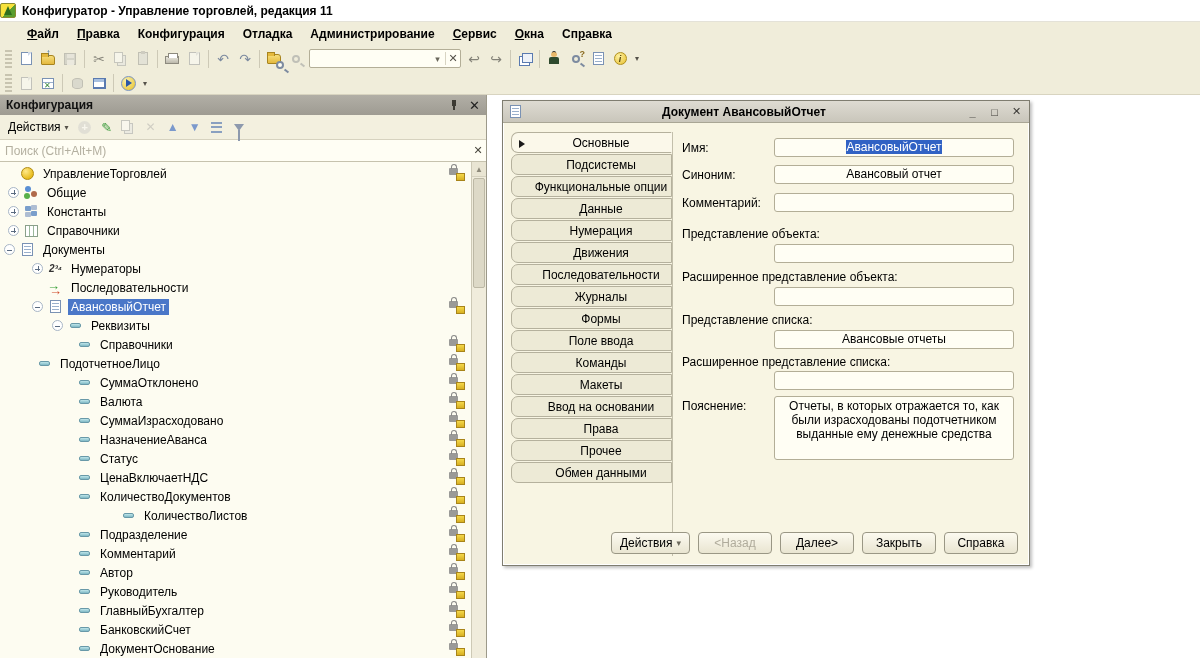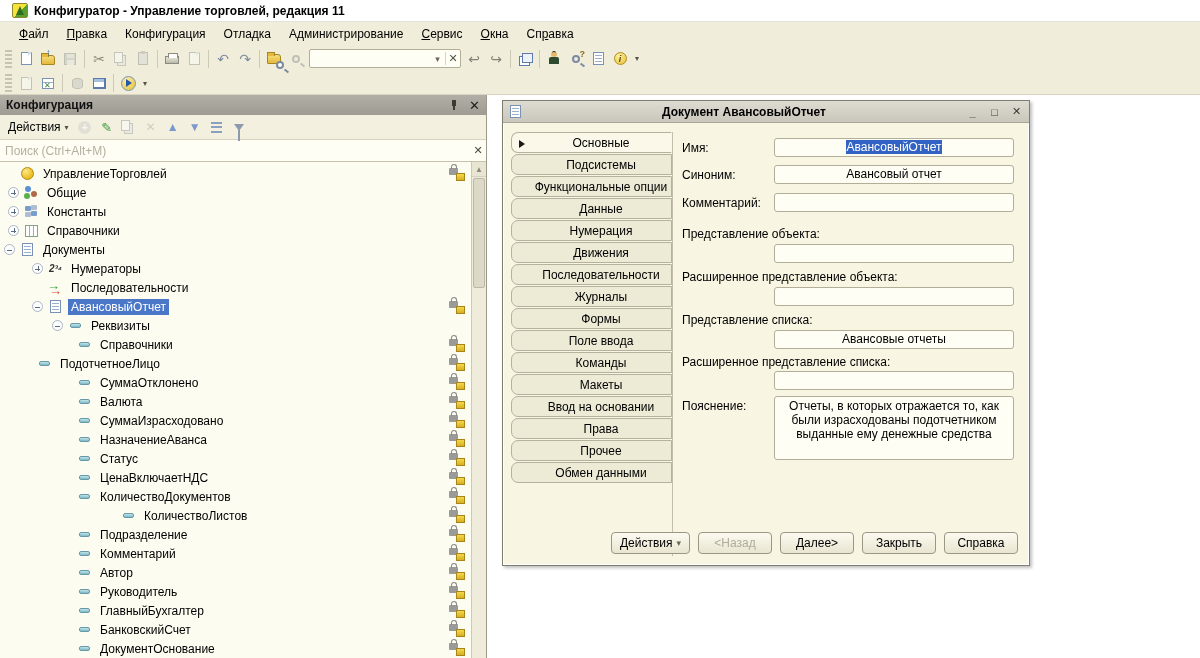--- a/index.html
+++ b/index.html
@@ -1,26 +1,26 @@
 <!DOCTYPE html>
 <html><head>
 <meta charset="utf-8">
 <style>
   * { margin:0; padding:0; box-sizing:border-box; }
   html,body { width:1200px; height:658px; overflow:hidden;
     font-family:"Liberation Sans","DejaVu Sans",sans-serif; font-size:12px; color:#000; }
   body { background:#f0edda; position:relative; }
 
   
-  .titlebar { height:22px; background:#ffffff; display:flex; align-items:center; gap:6px; padding-left:12px; border-bottom:1px solid #e4e2d8;}
+  .titlebar { height:22px; background:#ffffff; display:flex; align-items:center; gap:6px; padding-left:0; border-bottom:1px solid #e4e2d8;}
   .appicon { width:16px; height:15px; position:relative; background:linear-gradient(135deg,#f7e23c 0 55%,#5a9e2f 55% 100%); border:1px solid #8a8a30; border-radius:2px;}
   .appicon:before { content:""; position:absolute; left:3px; top:2px; width:0; height:0; border-left:4px solid transparent; border-right:4px solid transparent; border-bottom:9px solid #2f6e1f;}
   .titletext { font-weight:bold; font-size:12px; }
 
-  .menubar { height:23px; display:flex; align-items:center; padding-left:10px; background:#f0edda; }
+  .menubar { height:23px; display:flex; align-items:center; padding-left:18px; background:#f0edda;font-weight:bold; }
   .menuitem { padding:3px 9px; cursor:default; }
   .mn { text-decoration:underline; }
 
   .toolbar { display:flex; align-items:center; background:#f0edda; padding-left:2px; }
   .tb1 { height:27px; }
   .tb2 { height:23px; border-bottom:1px solid #d8d4c0; }
   .grip { width:7px; height:18px; margin:0 3px; background:repeating-linear-gradient(#c8c4b0 0 2px, transparent 2px 4px); }
   .tsep { width:1px; height:18px; background:#cdc9b6; margin:0 3px; }
   .ticon { width:22px; height:22px; display:flex; align-items:center; justify-content:center; border-radius:2px; position:relative; }
   .glyph { font-size:14px; line-height:1; }

